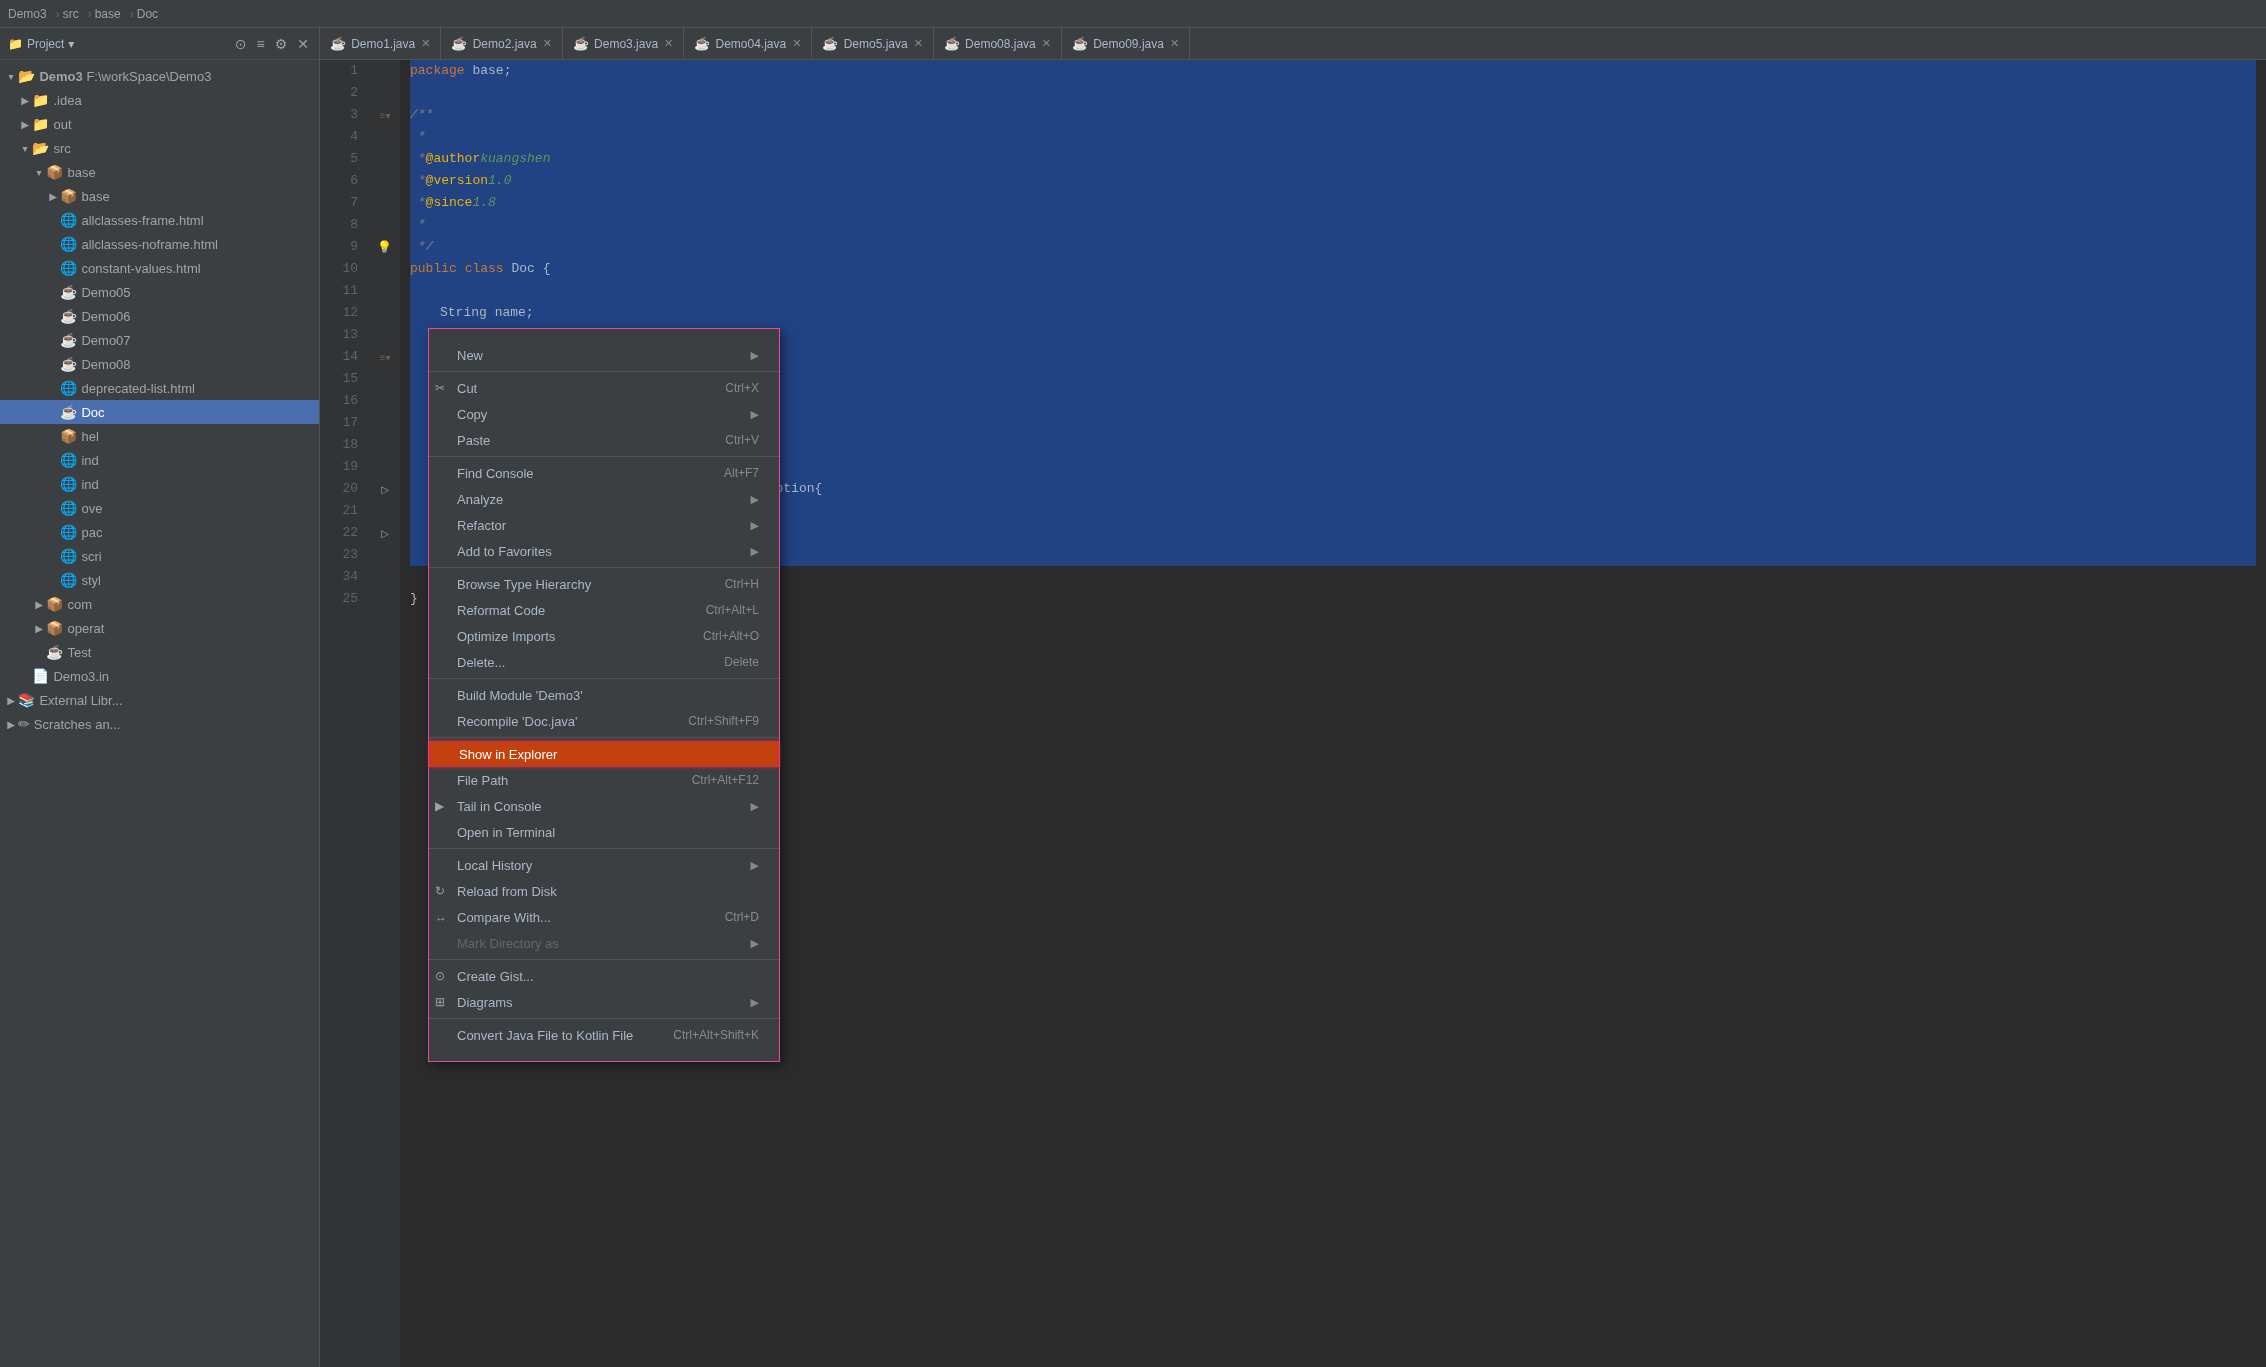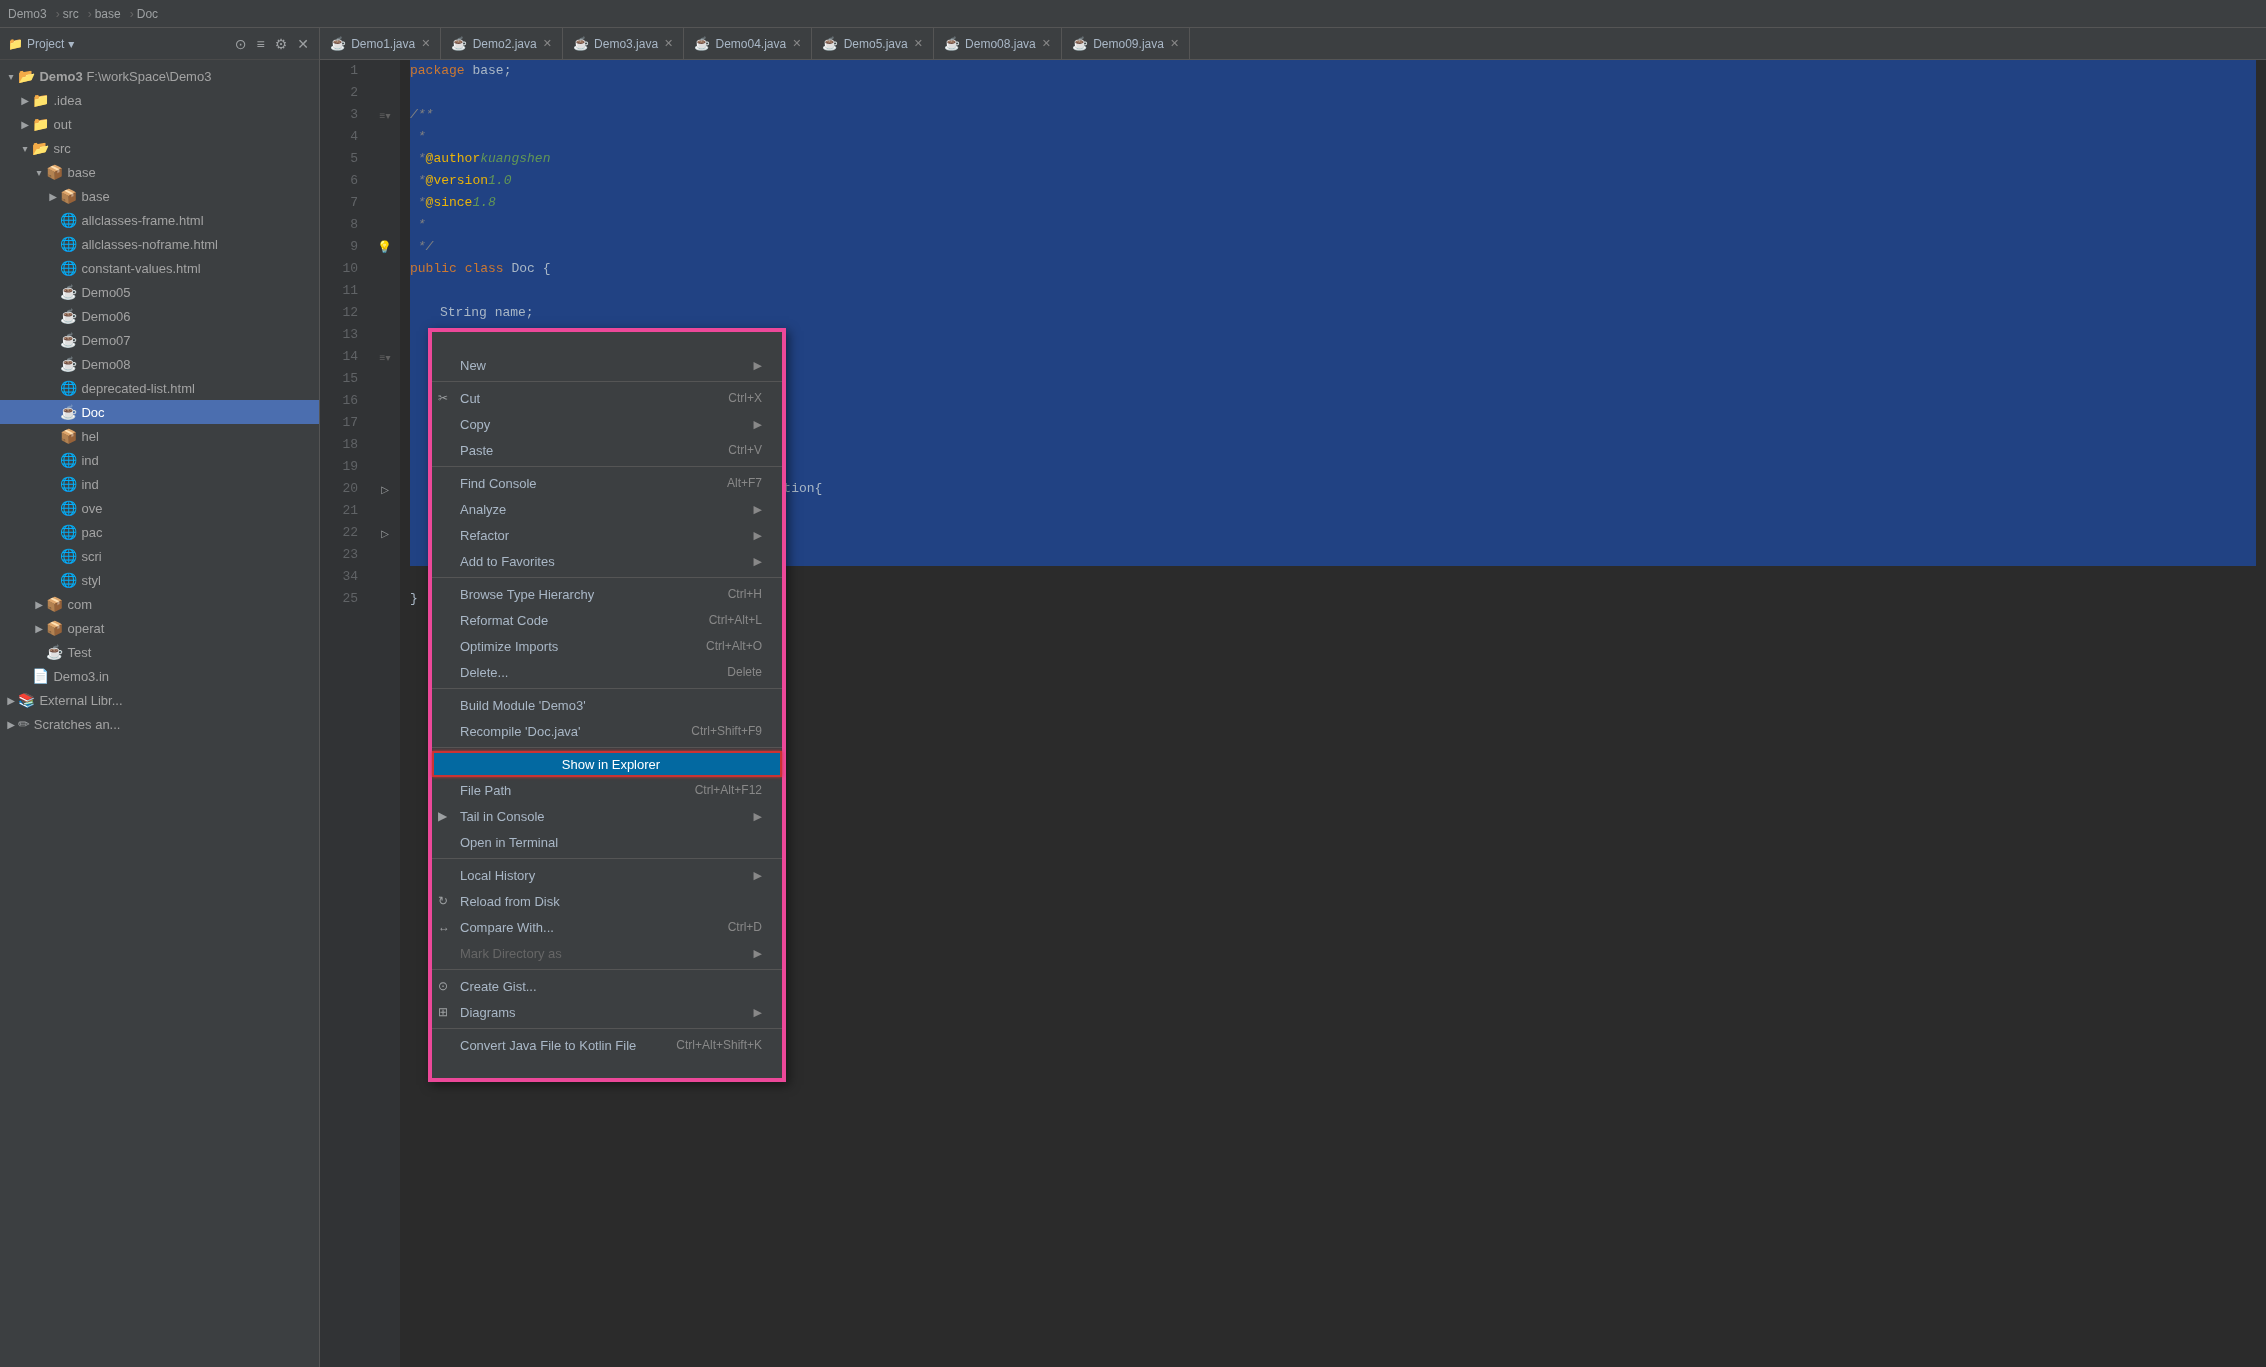--- a/index.html
+++ b/index.html
@@ -109,24 +109,24 @@
     
     .context-menu-overlay {
       position: absolute;
       left: 108px;
       top: 300px;
       z-index: 1000;
     }
 
     .context-menu {
       background: #3c3f41;
-      border: 4px solid #ec4899;
+      border: 1px solid #ec4899;
       box-shadow: 3px 3px 10px rgba(0,0,0,0.5);
       min-width: 320px;
-      padding: 20px 0;
+      padding: 13px 0;
     }
 
     .menu-item {
       display: flex;
       align-items: center;
       padding: 4px 20px 4px 28px;
       cursor: pointer;
       white-space: nowrap;
       position: relative;
       height: 26px;
@@ -805,21 +805,21 @@
         <div class="menu-item">
           <span>Build Module 'Demo3'</span>
         </div>
 
         <div class="menu-item">
           <span>Recompile 'Doc.java'</span>
           <span class="menu-shortcut">Ctrl+Shift+F9</span>
         </div>
         <div class="menu-separator"></div>
 
-        <div class="menu-item" style="background:#0369a1; color:white; border: 2px solid #cc3333; box-shadow: 0 0 3px #cc3333; justify-content: center;">
+        <div class="menu-item" style="background:#c2410c; color:white; border: 2px solid #cc3333; box-shadow: 0 0 3px #cc3333;">
           <span>Show in Explorer</span>
         </div>
 
         <div class="menu-item">
           <span>File Path</span>
           <span class="menu-shortcut">Ctrl+Alt+F12</span>
         </div>
 
         <div class="menu-item">
           <span class="menu-icon">▶</span>

